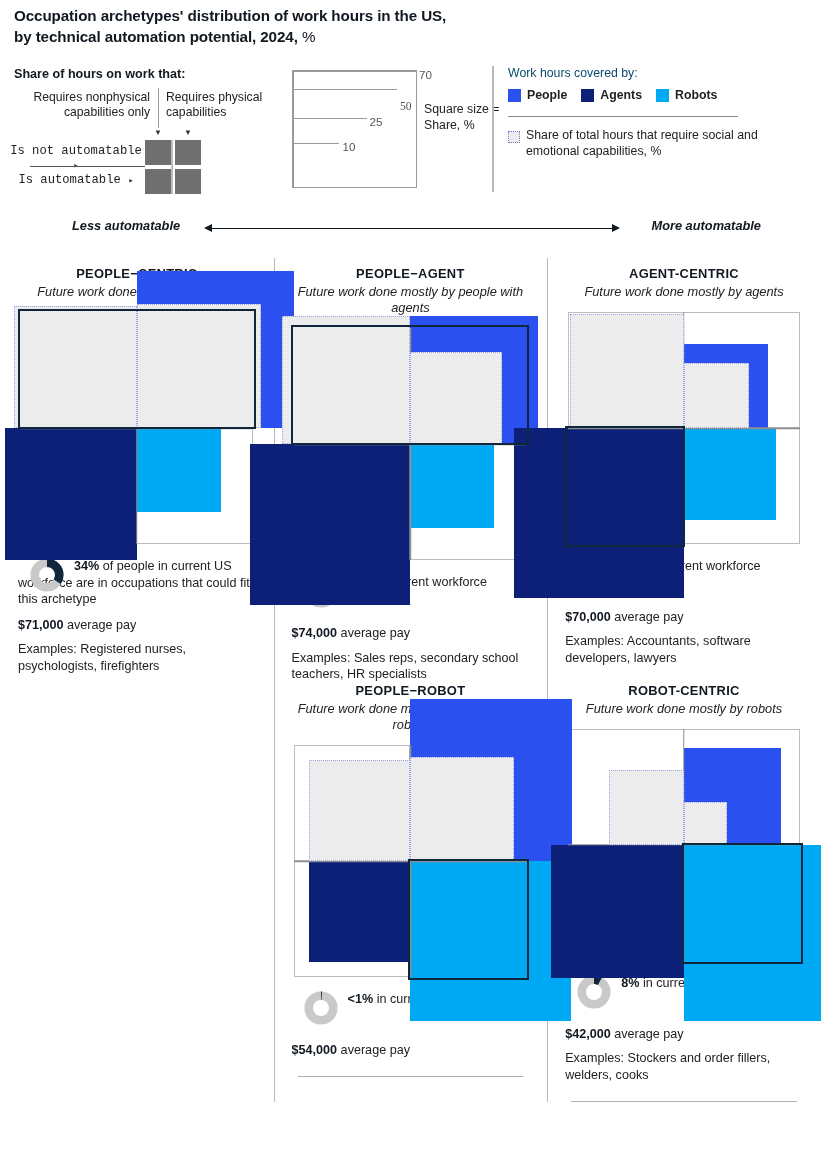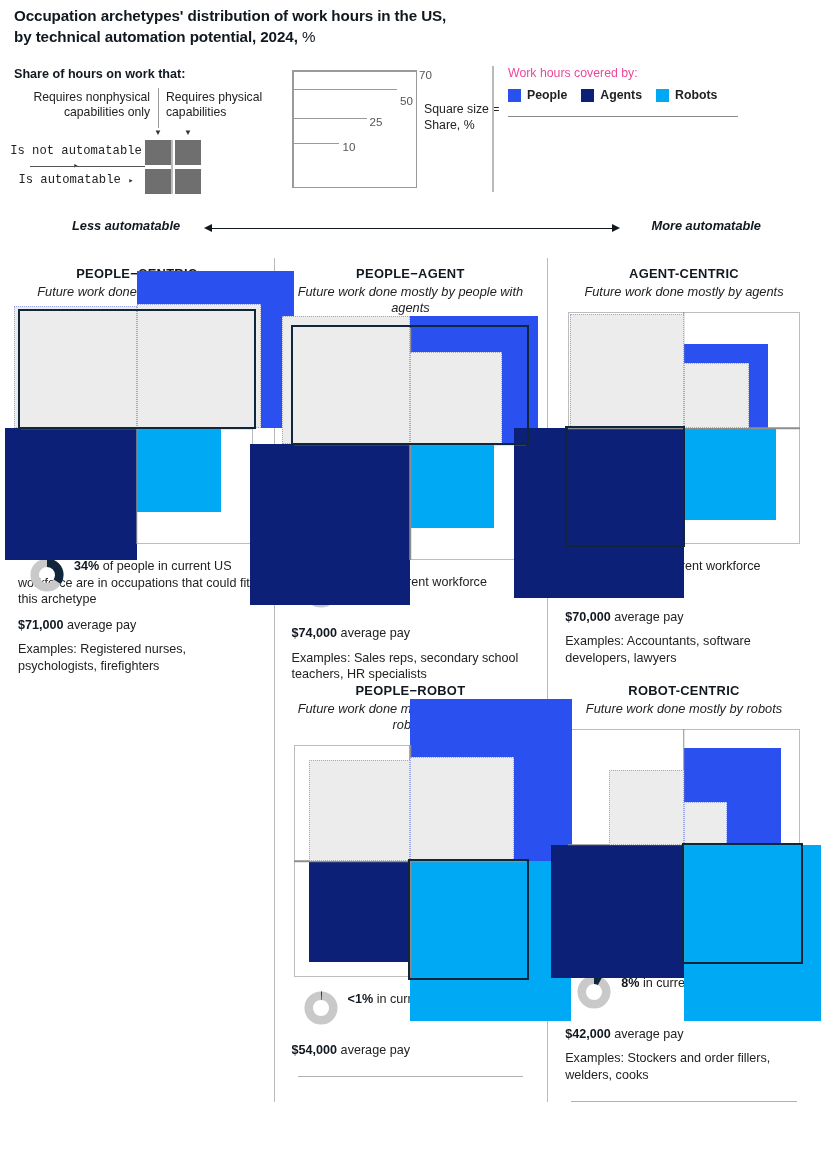--- a/index.html
+++ b/index.html
@@ -69,21 +69,21 @@
   .sq-box { position: absolute; border-left: 1px solid #9a9a9a; border-top: 1px solid #9a9a9a; }
   .sq-lab { position: absolute; font-size: 11.6px; color: #555; }
   .size-caption {
     position: absolute; left: 424px; top: 40px; width: 80px;
     font-size: 12.3px; line-height: 1.28; color: #222;
   }
   .legend-sep {
     position: absolute; left: 492px; top: 4px; width: 2px; height: 126px; background: #b9b9b9;
   }
 
-  .wh-title { position: absolute; left: 508px; top: 4px; font-size: 12.3px; color: #ec4899; }
+  .wh-title { position: absolute; left: 508px; top: 4px; font-size: 12.3px; color: #0c4a6e; }
   .wh-items { position: absolute; left: 508px; top: 26px; display: flex; gap: 14px; align-items: center; font-weight: bold; }
   .wh-item { display: flex; align-items: center; gap: 6px; font-size: 12.3px; color: #222; }
   .wh-sw { width: 13px; height: 13px; display: inline-block; }
   .wh-rule { position: absolute; left: 508px; top: 54px; width: 230px; height: 1px; background: #8a8a8a; }
   .social-row { position: absolute; left: 508px; top: 66px; width: 300px; display: flex; gap: 6px; }
   .social-sw {
     width: 12px; height: 12px; margin-top: 3px; flex: none;
     background: #ececec; border: 1.6px dotted #6f79c8;
   }
   .social-txt { font-size: 12.3px; line-height: 1.3; color: #222; }
@@ -200,21 +200,21 @@
       <div class="key-sw sw-br"></div>
       <div class="key-vline2"></div>
     </div>
 
     <div class="size-legend" id="size-legend">
         <div class="sq-box" style="left: 0px; top: 72.1561px; width: 46.4896px; height: 43.8439px;"></div>
         <div class="sq-lab" style="left: 49.4896px; top: 69.1561px;">10</div>
         <div class="sq-box" style="left: 0px; top: 46.6767px; width: 73.5066px; height: 69.3233px;"></div>
         <div class="sq-lab" style="left: 76.5066px; top: 43.6767px;">25</div>
         <div class="sq-box" style="left: 0px; top: 17.9621px; width: 103.954px; height: 98.0379px;"></div>
-        <div class="sq-lab" style="left: 106.954px; top: 23px;">50</div>
+        <div class="sq-lab" style="left: 106.954px; top: 29px; font-family: Liberation Serif, serif;">50</div>
         <div class="sq-box" style="left: 0px; top: 0px; width: 123px; height: 116px;"></div>
         <div class="sq-lab" style="left: 126px; top: -3px;">70</div>
       </div>
     <div class="size-caption">Square size = Share, %</div>
 
     <div class="legend-sep"></div>
 
     <div class="wh-title">Work hours covered by:</div>
     <div class="wh-items" id="wh-items">
         <div class="wh-item">
@@ -224,20 +224,24 @@
         <div class="wh-item">
           <span class="wh-sw" style="background: rgb(11, 32, 118);"></span>
           <span>Agents</span>
         </div>
         <div class="wh-item">
           <span class="wh-sw" style="background: rgb(0, 169, 244);"></span>
           <span>Robots</span>
         </div>
       </div>
     <div class="wh-rule"></div>
+    <div class="social-row">
+      <span class="social-sw"></span>
+      <span class="social-txt">Share of total hours that require social and emotional capabilities, %</span>
+    </div>
   </div>
 
   <div class="axis-row">
     <div class="axis-lab axis-left">Less automatable</div>
     <div class="axis-line"></div>
     <div class="axis-head axis-head-l"></div>
     <div class="axis-head axis-head-r"></div>
     <div class="axis-lab axis-right">More automatable</div>
   </div>
 

